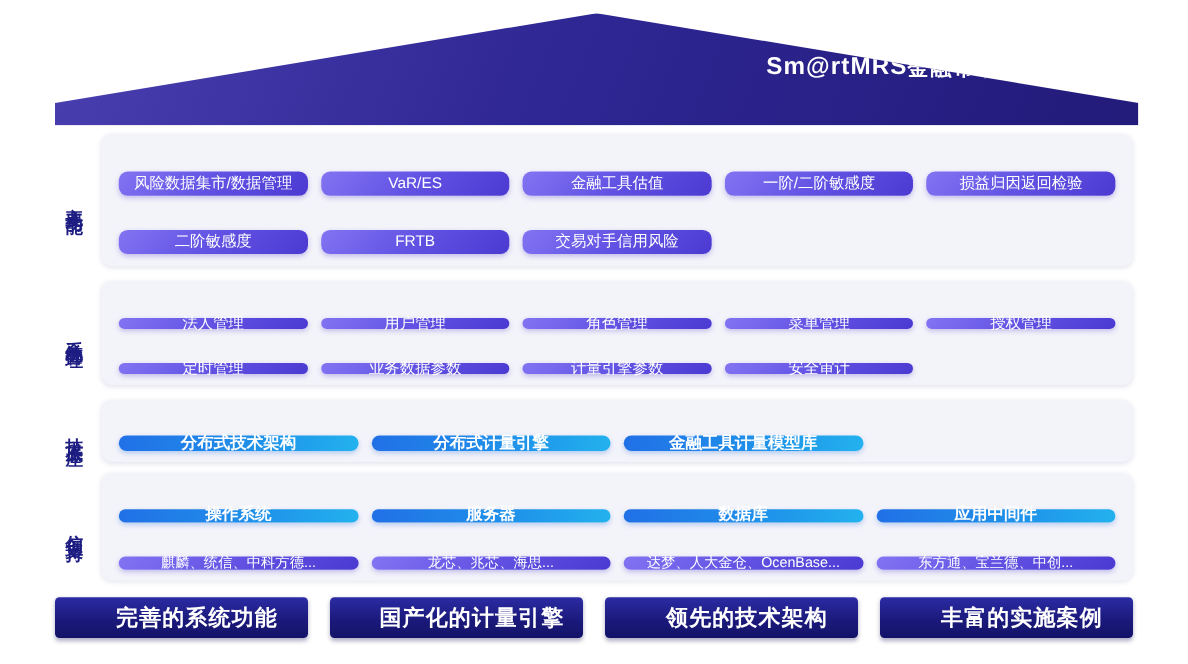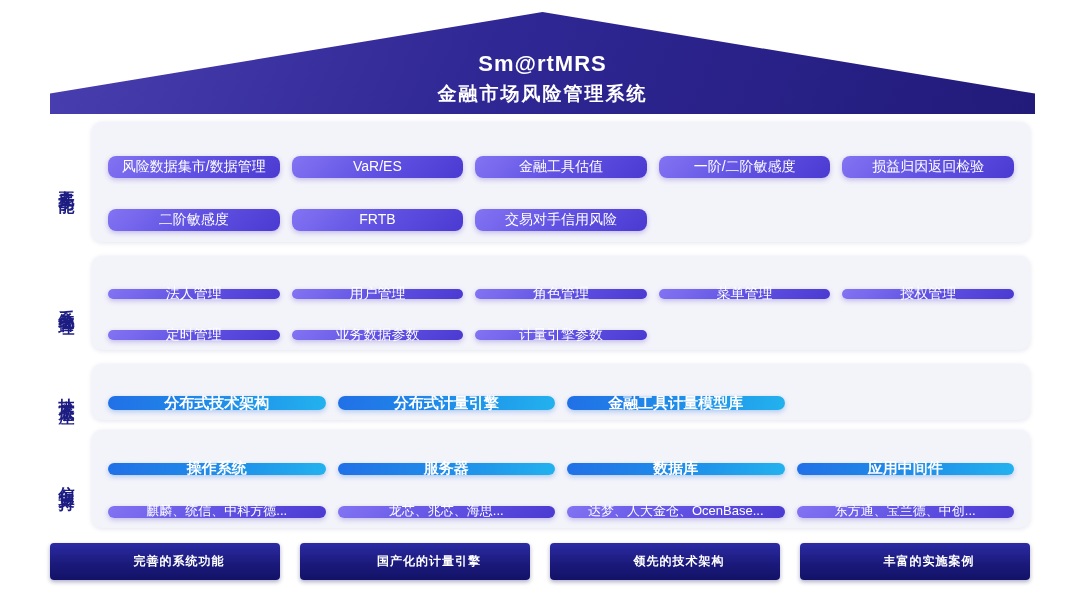--- a/index.html
+++ b/index.html
@@ -5,21 +5,21 @@
   * { margin: 0; padding: 0; box-sizing: border-box; }
   html, body { background: #ffffff; }
   body { font-family: "Liberation Sans", sans-serif; }
   .canvas { position: relative; width: 1080px; height: 604px; background: #ffffff; overflow: hidden; }
 
   
   .roof {
     position: absolute; left: 50px; top: 12px; width: 985px; height: 102px;
     background: linear-gradient(112deg, #4a3fb0 0%, #2f2794 45%, #221b7a 100%);
     clip-path: polygon(50% 0%, 100% 80%, 100% 100%, 0% 100%, 0% 80%);
-    display: flex; flex-direction: column; align-items: center; justify-content: flex-end;
+    display: flex; flex-direction: row; align-items: center; justify-content: flex-end;
     padding-bottom: 7px; color: #ffffff; text-align: center;
   }
   .roof-title { font-size: 22px; font-weight: bold; letter-spacing: 1px; }
   .roof-subtitle { font-size: 19px; font-weight: bold; margin-top: 4px; letter-spacing: 2px; }
 
   
   .side-label {
     position: absolute; left: 52px; width: 28px;
     display: flex; align-items: center; justify-content: center;
     writing-mode: vertical-rl; text-orientation: upright;
@@ -60,21 +60,21 @@
     background: linear-gradient(100deg, #2170e6 0%, #1f96ea 65%, #23b2ee 100%);
     font-weight: bold; font-size: 15px;
     box-shadow: 0 2px 5px rgba(30,110,220,0.30);
   }
 
   
   .footer-row { position: absolute; left: 50px; top: 543px; width: 980px; height: 37px; display: flex; gap: 20px; }
   .footer-btn {
     flex: 1; display: flex; align-items: center; justify-content: center;
     background: linear-gradient(180deg, #2c2ba4 0%, #1b1a7c 55%, #131267 100%);
-    color: #ffffff; font-weight: bold; font-size: 12px; letter-spacing: 1px;
+    color: #ffffff; font-weight: bold; font-size: 20px; letter-spacing: 1px;
     border-radius: 4px; box-shadow: 0 2px 4px rgba(20,20,90,0.35); padding-left: 28px;
   }
 </style>
 </head>
 <body>
 
 <div class="canvas">
 
   <div class="roof">
     <div class="roof-title">Sm@rtMRS</div>
@@ -99,20 +99,21 @@
 
   <div class="panel panel-2 cols5">
     <div class="btn purple">法人管理</div>
     <div class="btn purple">用户管理</div>
     <div class="btn purple">角色管理</div>
     <div class="btn purple">菜单管理</div>
     <div class="btn purple">授权管理</div>
     <div class="btn purple">定时管理</div>
     <div class="btn purple">业务数据参数</div>
     <div class="btn purple">计量引擎参数</div>
+    <div class="btn purple">安全审计</div>
   </div>
 
   <div class="panel panel-3 cols4">
     <div class="btn blue">分布式技术架构</div>
     <div class="btn blue">分布式计量引擎</div>
     <div class="btn blue">金融工具计量模型库</div>
   </div>
 
   <div class="panel panel-4 cols4">
     <div class="btn blue">操作系统</div>

